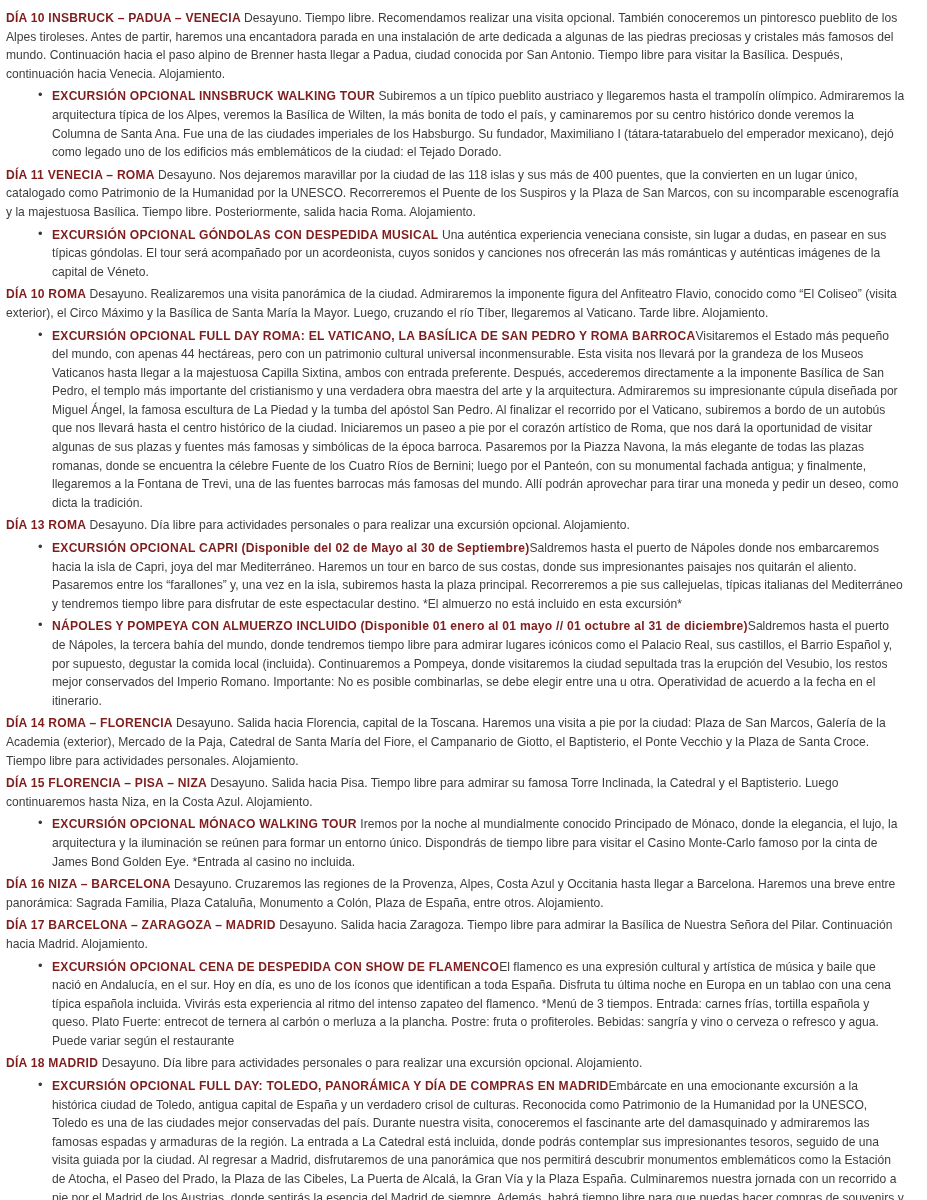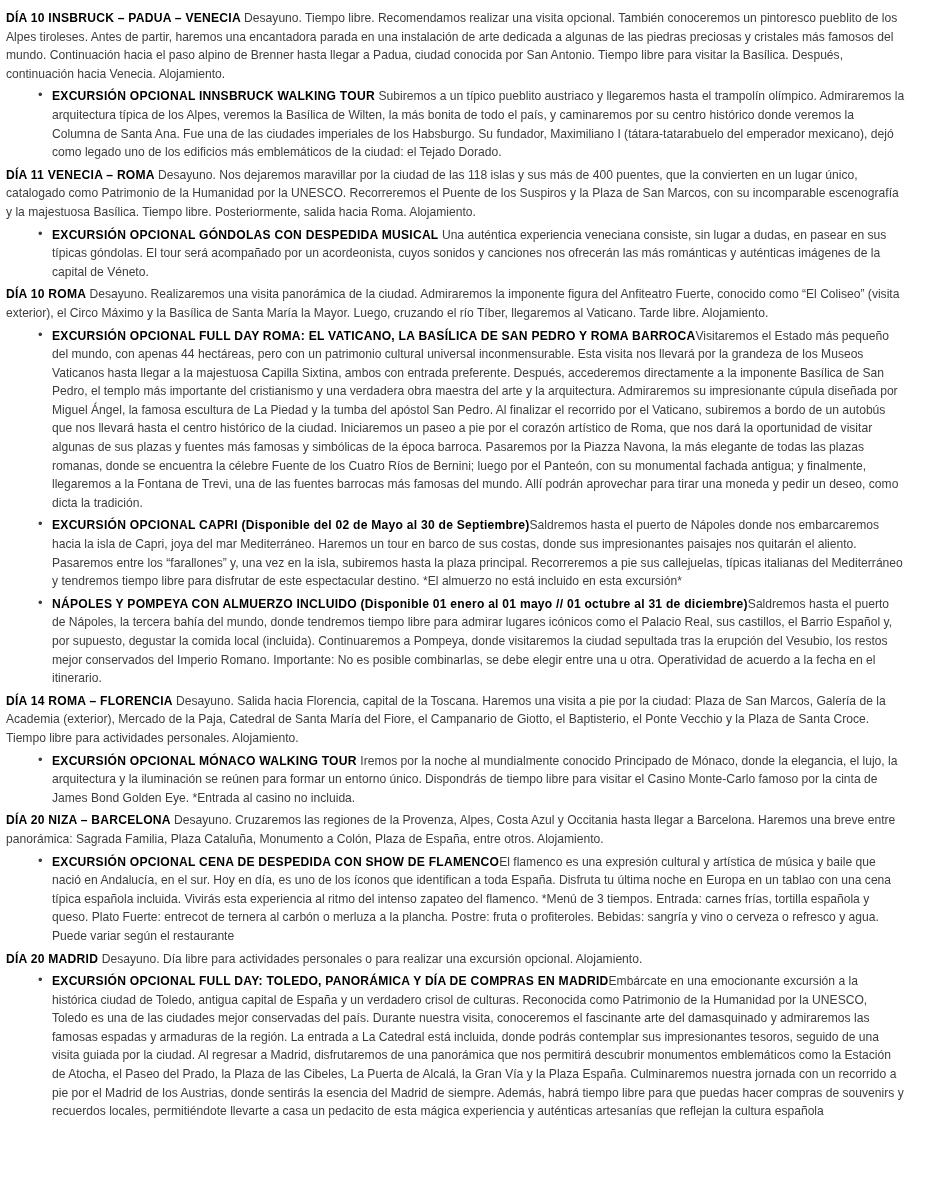--- a/index.html
+++ b/index.html
@@ -13,21 +13,21 @@
     font-size: 12.1px;
     line-height: 18.6px;
     padding: 5px 22px 10px 6px;
     -webkit-font-smoothing: antialiased;
   }
   .doc { width: 100%; }
   p.day { margin: 4px 0; }
   p.day strong,
   .excursion strong {
     font-weight: 700;
-    color: #000000;
+    color: #7f1d1d;
     letter-spacing: 0.25px;
   }
   .excursion {
     position: relative;
     margin: 4px 0 4px 30px;
     padding-left: 16px;
   }
   .excursion .dot {
     position: absolute;
     left: 2px;
@@ -47,54 +47,57 @@
       <p class="ex-text"><strong>EXCURSIÓN OPCIONAL INNSBRUCK WALKING TOUR </strong><span>Subiremos a un típico pueblito austriaco y llegaremos hasta el trampolín olímpico. Admiraremos la arquitectura típica de los Alpes, veremos la Basílica de Wilten, la más bonita de todo el país, y caminaremos por su centro histórico donde veremos la Columna de Santa Ana. Fue una de las ciudades imperiales de los Habsburgo. Su fundador, Maximiliano I (tátara-tatarabuelo del emperador mexicano), dejó como legado uno de los edificios más emblemáticos de la ciudad: el Tejado Dorado.</span></p>
     </div>
 
   <p class="day"><strong>DÍA 11 VENECIA – ROMA </strong><span>Desayuno. Nos dejaremos maravillar por la ciudad de las 118 islas y sus más de 400 puentes, que la convierten en un lugar único, catalogado como Patrimonio de la Humanidad por la UNESCO. Recorreremos el Puente de los Suspiros y la Plaza de San Marcos, con su incomparable escenografía y la majestuosa Basílica. Tiempo libre. Posteriormente, salida hacia Roma. Alojamiento.</span></p>
 
   <div class="excursion">
       <span class="dot">•</span>
       <p class="ex-text"><strong>EXCURSIÓN OPCIONAL GÓNDOLAS CON DESPEDIDA MUSICAL </strong><span>Una auténtica experiencia veneciana consiste, sin lugar a dudas, en pasear en sus típicas góndolas. El tour será acompañado por un acordeonista, cuyos sonidos y canciones nos ofrecerán las más románticas y auténticas imágenes de la capital de Véneto.</span></p>
     </div>
 
-  <p class="day"><strong>DÍA 10 ROMA </strong><span>Desayuno. Realizaremos una visita panorámica de la ciudad. Admiraremos la imponente figura del Anfiteatro Fuerte, conocido como “El Coliseo” (visita exterior), el Circo Máximo y la Basílica de Santa María la Mayor. Luego, cruzando el río Tíber, llegaremos al Vaticano. Tarde libre.  Alojamiento.</span></p>
+  <p class="day"><strong>DÍA 10 ROMA </strong><span>Desayuno. Realizaremos una visita panorámica de la ciudad. Admiraremos la imponente figura del Anfiteatro Flavio, conocido como “El Coliseo” (visita exterior), el Circo Máximo y la Basílica de Santa María la Mayor. Luego, cruzando el río Tíber, llegaremos al Vaticano. Tarde libre.  Alojamiento.</span></p>
 
   <div class="excursion">
       <span class="dot">•</span>
       <p class="ex-text"><strong>EXCURSIÓN OPCIONAL FULL DAY ROMA: EL VATICANO, LA BASÍLICA DE SAN PEDRO Y ROMA BARROCA</strong><span>Visitaremos el Estado más pequeño del mundo, con apenas 44 hectáreas, pero con un patrimonio cultural universal inconmensurable. Esta visita nos llevará por la grandeza de los Museos Vaticanos hasta llegar a la majestuosa Capilla Sixtina, ambos con entrada preferente. Después, accederemos directamente a la imponente Basílica de San Pedro, el templo más importante del cristianismo y una verdadera obra maestra del arte y la arquitectura. Admiraremos su impresionante cúpula diseñada por Miguel Ángel, la famosa escultura de La Piedad y la tumba del apóstol San Pedro. Al finalizar el recorrido por el Vaticano, subiremos a bordo de un autobús que nos llevará hasta el centro histórico de la ciudad. Iniciaremos un paseo a pie por el corazón artístico de Roma, que nos dará la oportunidad de visitar algunas de sus plazas y fuentes más famosas y simbólicas de la época barroca. Pasaremos por la Piazza Navona, la más elegante de todas las plazas romanas, donde se encuentra la célebre Fuente de los Cuatro Ríos de Bernini; luego por el Panteón, con su monumental fachada antigua; y finalmente, llegaremos a la Fontana de Trevi, una de las fuentes barrocas más famosas del mundo. Allí podrán aprovechar para tirar una moneda y pedir un deseo, como dicta la tradición.</span></p>
     </div>
 
+  <p class="day"><strong>DÍA 13 ROMA </strong><span>Desayuno. Día libre para actividades personales o para realizar una excursión opcional. Alojamiento.</span></p>
 
   <div class="excursion">
       <span class="dot">•</span>
       <p class="ex-text"><strong>EXCURSIÓN OPCIONAL CAPRI (Disponible del 02 de Mayo al 30 de Septiembre)</strong><span>Saldremos hasta el puerto de Nápoles donde nos embarcaremos hacia la isla de Capri, joya del mar Mediterráneo. Haremos un tour en barco de sus costas, donde sus impresionantes paisajes nos quitarán el aliento. Pasaremos entre los “farallones” y, una vez en la isla, subiremos hasta la plaza principal. Recorreremos a pie sus callejuelas, típicas italianas del Mediterráneo y tendremos tiempo libre para disfrutar de este espectacular destino. *El almuerzo no está incluido en esta excursión*</span></p>
     </div>
 
   <div class="excursion">
       <span class="dot">•</span>
       <p class="ex-text"><strong>NÁPOLES Y POMPEYA CON ALMUERZO INCLUIDO (Disponible 01 enero al 01 mayo // 01 octubre al 31 de diciembre)</strong><span>Saldremos hasta el puerto de Nápoles, la tercera bahía del mundo, donde tendremos tiempo libre para admirar lugares icónicos como el Palacio Real, sus castillos, el Barrio Español y, por supuesto, degustar la comida local (incluida). Continuaremos a Pompeya, donde visitaremos la ciudad sepultada tras la erupción del Vesubio, los restos mejor conservados del Imperio Romano. Importante: No es posible combinarlas, se debe elegir entre una u otra. Operatividad de acuerdo a la fecha en el itinerario.</span></p>
     </div>
 
   <p class="day"><strong>DÍA 14 ROMA – FLORENCIA </strong><span>Desayuno. Salida hacia Florencia, capital de la Toscana. Haremos una visita a pie por la ciudad: Plaza de San Marcos, Galería de la Academia (exterior), Mercado de la Paja, Catedral de Santa María del Fiore, el Campanario de Giotto, el Baptisterio, el Ponte Vecchio y la Plaza de Santa Croce. Tiempo libre para actividades personales. Alojamiento.</span></p>
 
+  <p class="day"><strong>DÍA 15 FLORENCIA – PISA – NIZA </strong><span>Desayuno. Salida hacia Pisa. Tiempo libre para admirar su famosa Torre Inclinada, la Catedral y el Baptisterio. Luego continuaremos hasta Niza, en la Costa Azul. Alojamiento.</span></p>
 
   <div class="excursion">
       <span class="dot">•</span>
       <p class="ex-text"><strong>EXCURSIÓN OPCIONAL MÓNACO WALKING TOUR </strong><span>Iremos por la noche al mundialmente conocido Principado de Mónaco, donde la elegancia, el lujo, la arquitectura y la iluminación se reúnen para formar un entorno único. Dispondrás de tiempo libre para visitar el Casino Monte-Carlo famoso por la cinta de James Bond Golden Eye. *Entrada al casino no incluida.</span></p>
     </div>
 
-  <p class="day"><strong>DÍA 20 NIZA – BARCELONA </strong><span>Desayuno. Cruzaremos las regiones de la Provenza, Alpes, Costa Azul y Occitania hasta llegar a Barcelona. Haremos una breve entre panorámica: Sagrada Familia, Plaza Cataluña, Monumento a Colón, Plaza de España, entre otros. Alojamiento.</span></p>
+  <p class="day"><strong>DÍA 16 NIZA – BARCELONA </strong><span>Desayuno. Cruzaremos las regiones de la Provenza, Alpes, Costa Azul y Occitania hasta llegar a Barcelona. Haremos una breve entre panorámica: Sagrada Familia, Plaza Cataluña, Monumento a Colón, Plaza de España, entre otros. Alojamiento.</span></p>
 
+  <p class="day"><strong>DÍA 17 BARCELONA – ZARAGOZA – MADRID </strong><span>Desayuno. Salida hacia Zaragoza. Tiempo libre para admirar la Basílica de Nuestra Señora del Pilar. Continuación hacia Madrid.  Alojamiento.</span></p>
 
   <div class="excursion">
       <span class="dot">•</span>
       <p class="ex-text"><strong>EXCURSIÓN OPCIONAL CENA DE DESPEDIDA CON SHOW DE FLAMENCO</strong><span>El flamenco es una expresión cultural y artística de música y baile que nació en Andalucía, en el sur. Hoy en día, es uno de los íconos que identifican a toda España. Disfruta tu última noche en Europa en un tablao con una cena típica española incluida. Vivirás esta experiencia al ritmo del intenso zapateo del flamenco. *Menú de 3 tiempos. Entrada: carnes frías, tortilla española y queso. Plato Fuerte: entrecot de ternera al carbón o merluza a la plancha. Postre: fruta o profiteroles. Bebidas: sangría y vino o cerveza o refresco y agua. Puede variar según el restaurante</span></p>
     </div>
 
-  <p class="day"><strong>DÍA 20 MADRID </strong><span>Desayuno. Día libre para actividades personales o para realizar una excursión opcional. Alojamiento.</span></p>
+  <p class="day"><strong>DÍA 18 MADRID </strong><span>Desayuno. Día libre para actividades personales o para realizar una excursión opcional. Alojamiento.</span></p>
 
   <div class="excursion">
       <span class="dot">•</span>
       <p class="ex-text"><strong>EXCURSIÓN OPCIONAL FULL DAY: TOLEDO, PANORÁMICA Y DÍA DE COMPRAS EN MADRID</strong><span>Embárcate en una emocionante excursión a la histórica ciudad de Toledo, antigua capital de España y un verdadero crisol de culturas. Reconocida como Patrimonio de la Humanidad por la UNESCO, Toledo es una de las ciudades mejor conservadas del país. Durante nuestra visita, conoceremos el fascinante arte del damasquinado y admiraremos las famosas espadas y armaduras de la región. La entrada a La Catedral está incluida, donde podrás contemplar sus impresionantes tesoros, seguido de una visita guiada por la ciudad. Al regresar a Madrid, disfrutaremos de una panorámica que nos permitirá descubrir monumentos emblemáticos como la Estación de Atocha, el Paseo del Prado, la Plaza de las Cibeles, La Puerta de Alcalá, la Gran Vía y la Plaza España. Culminaremos nuestra jornada con un recorrido a pie por el Madrid de los Austrias, donde sentirás la esencia del Madrid de siempre. Además, habrá tiempo libre para que puedas hacer compras de souvenirs y recuerdos locales, permitiéndote llevarte a casa un pedacito de esta mágica experiencia y auténticas artesanías que reflejan la cultura española</span></p>
     </div>
 
 </main>
 
 </body></html>

